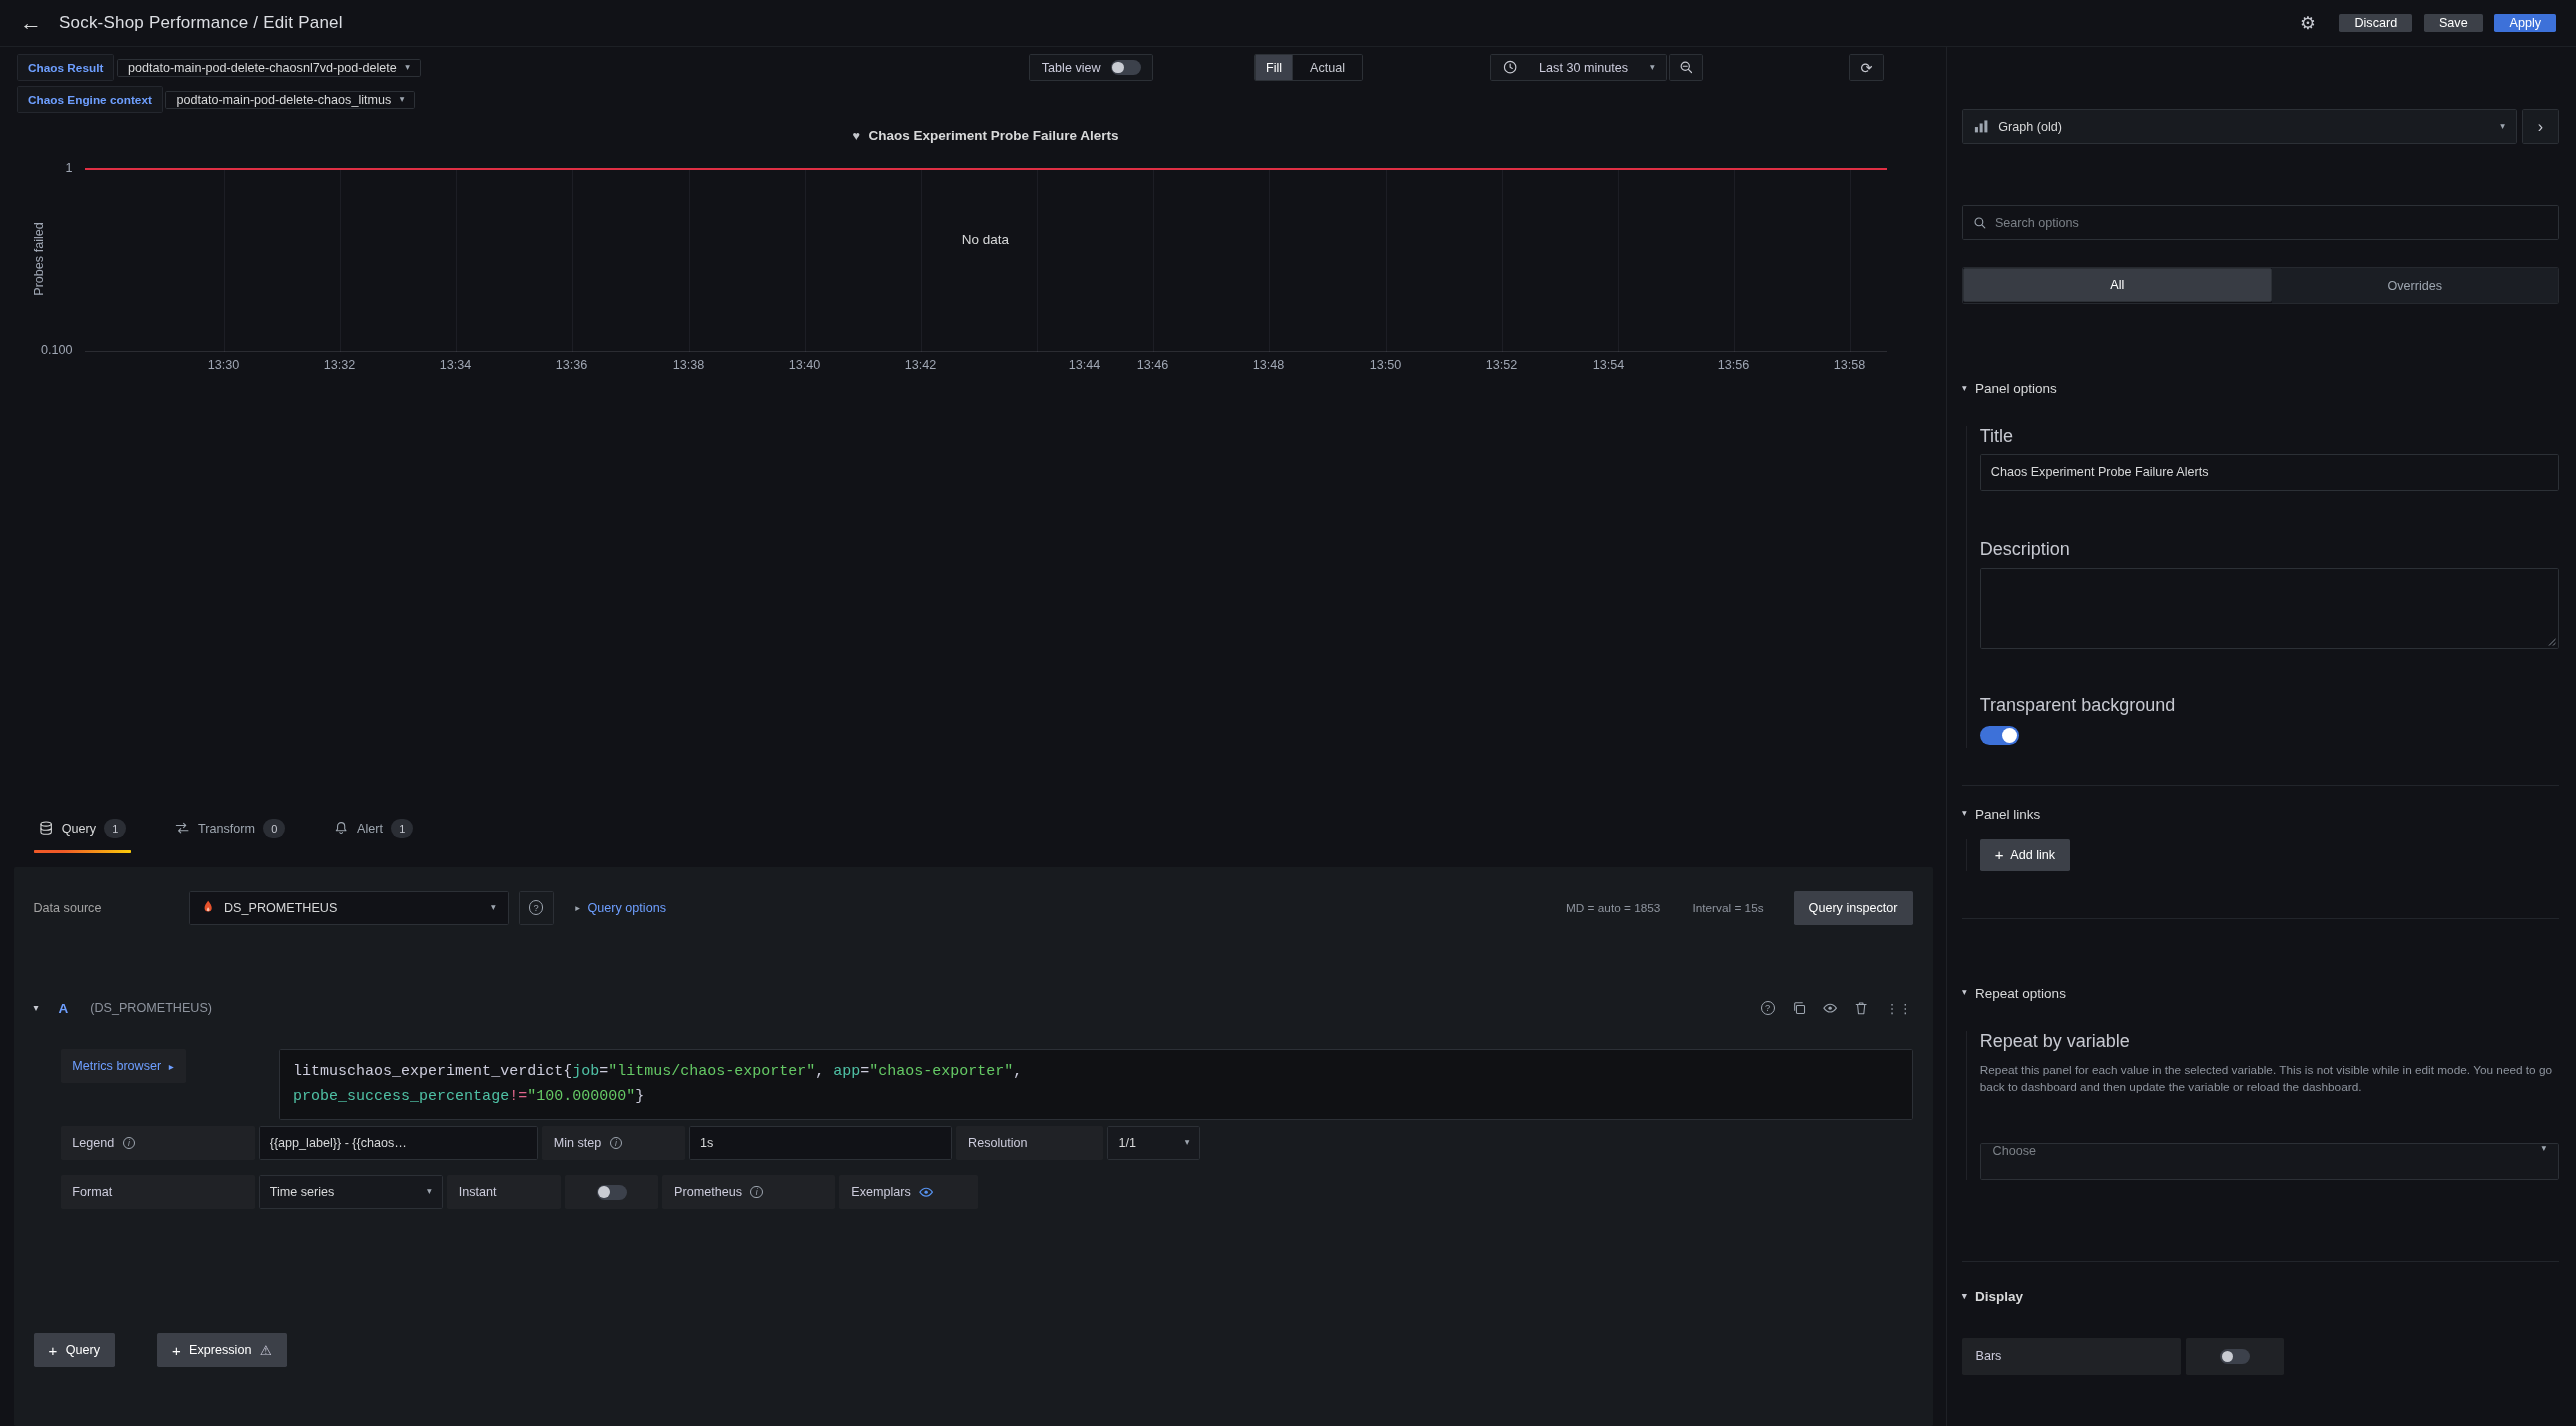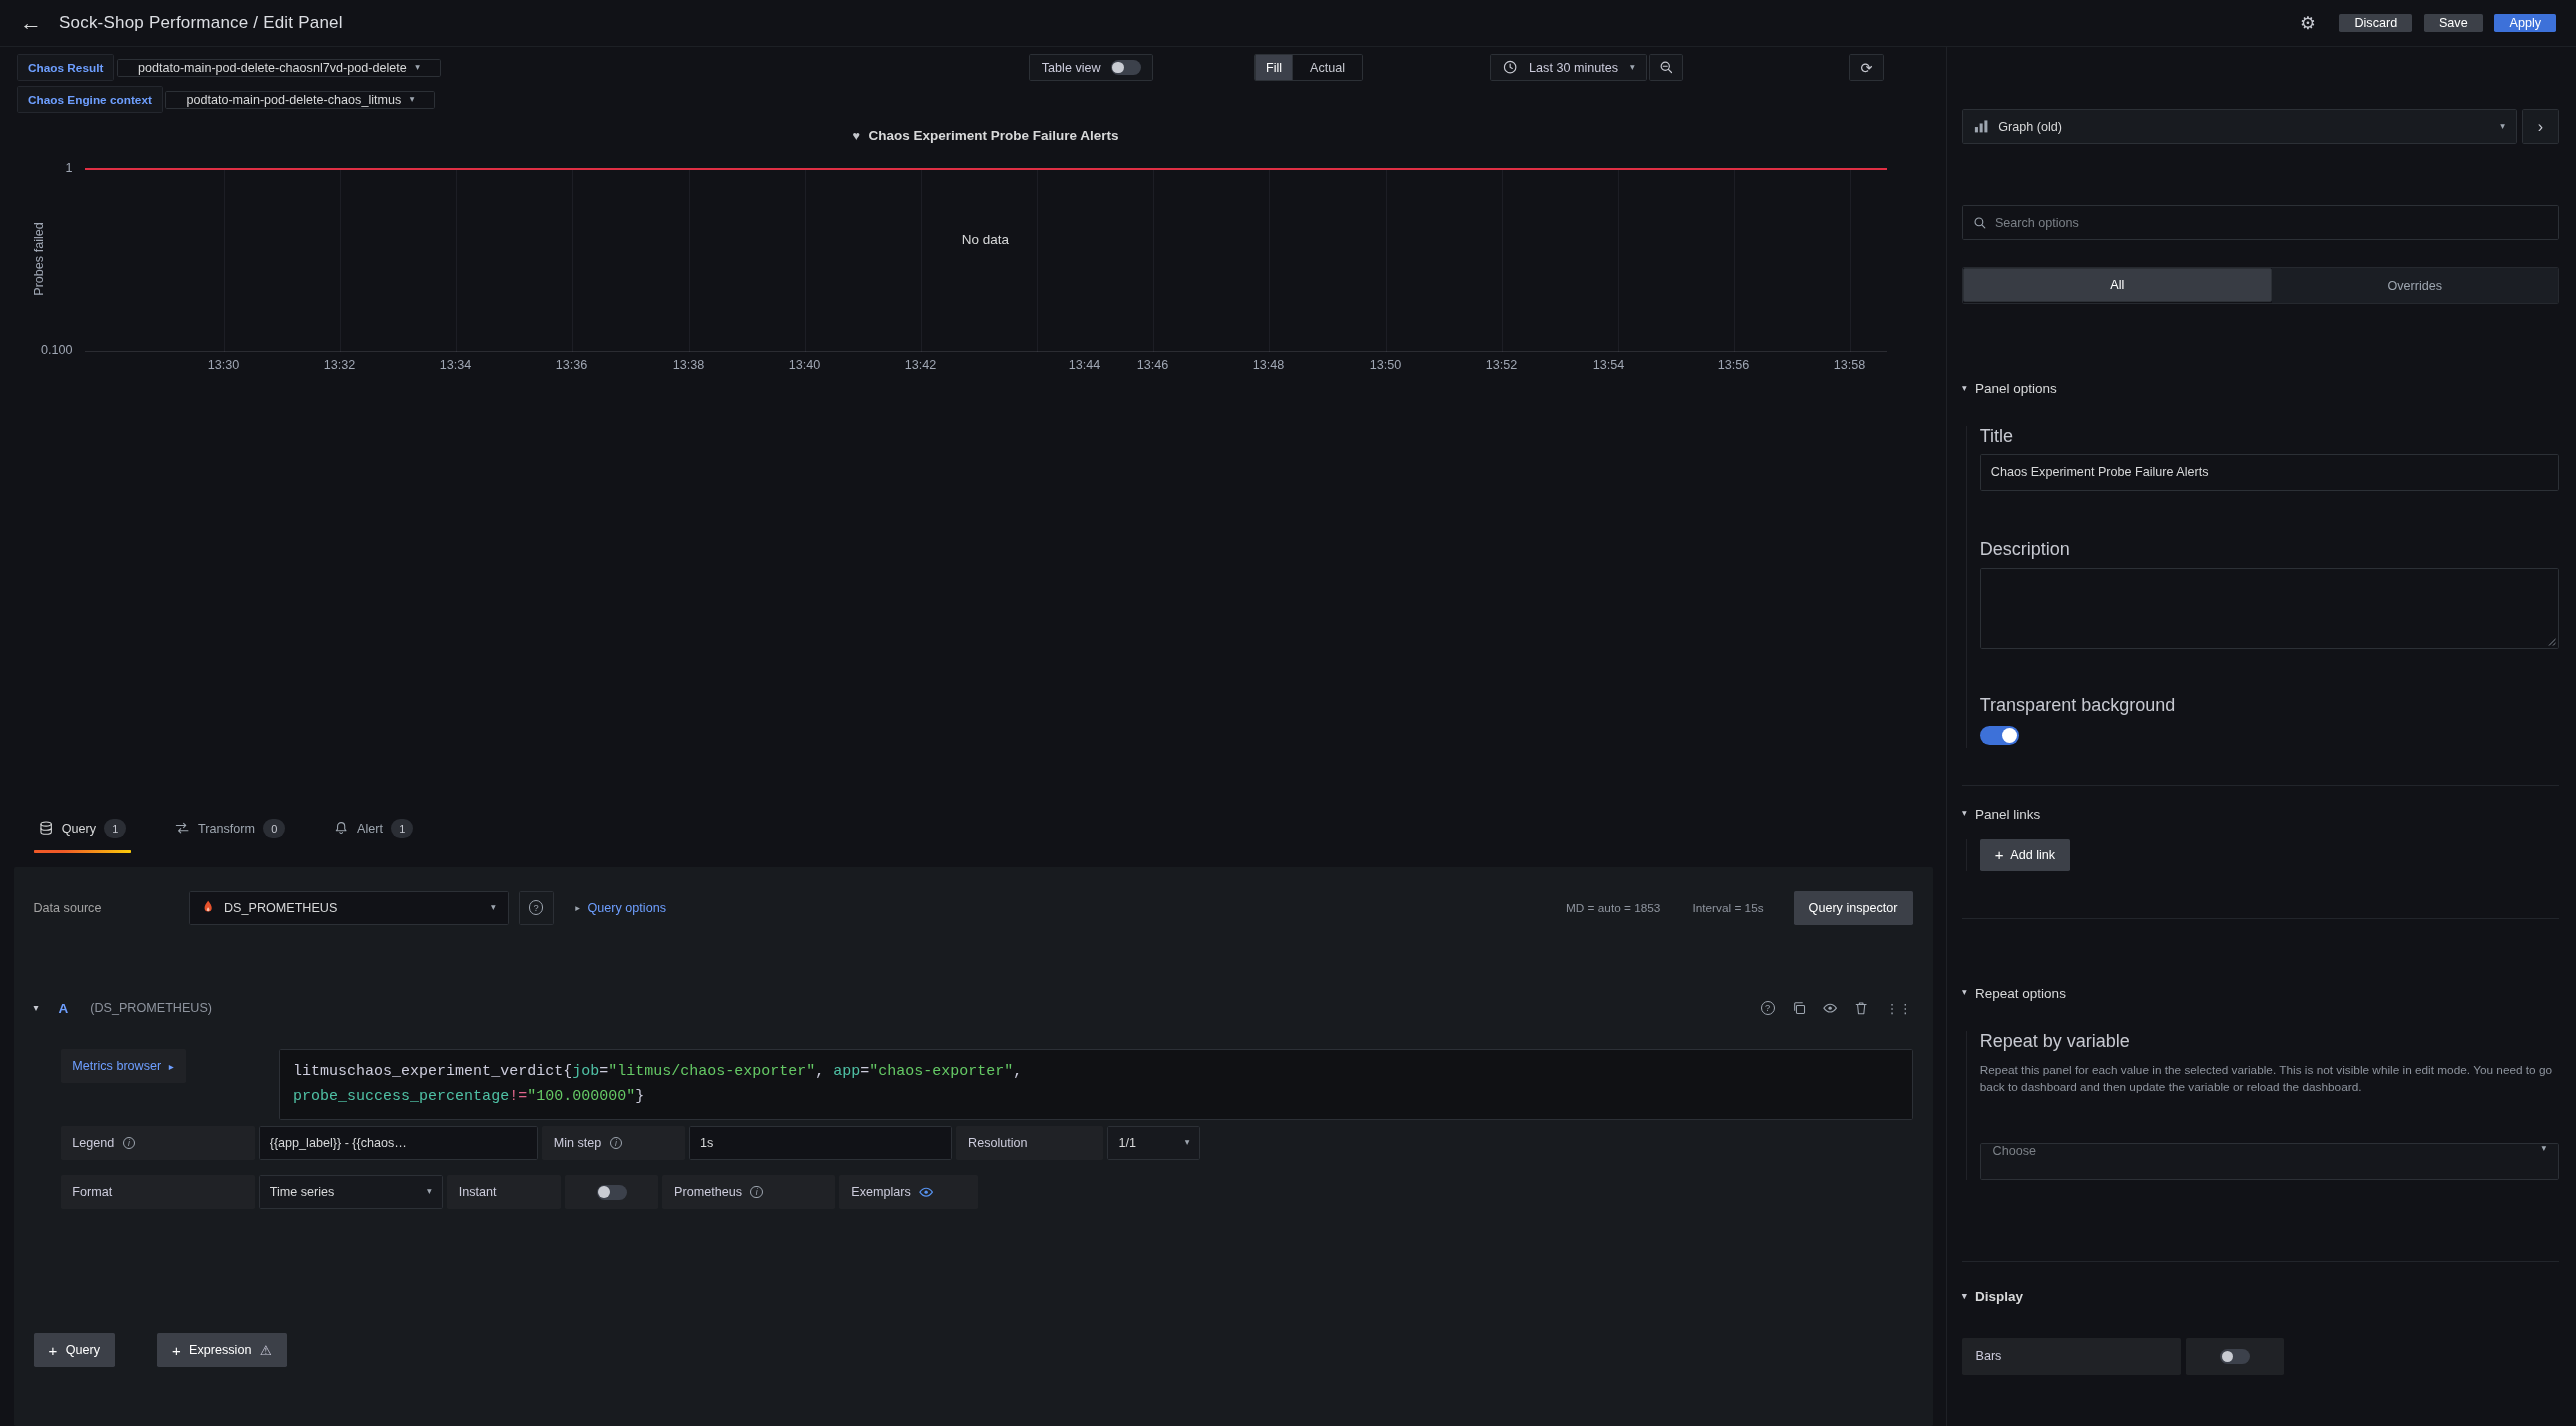--- a/index.html
+++ b/index.html
@@ -12,29 +12,29 @@
   .page-title{font-size:17px;font-weight:500;color:#dcdee3;margin-left:17px;letter-spacing:0.2px}
   .topbar-right{margin-left:auto;display:flex;align-items:center;gap:11.8px}
   .gear{font-size:17.7px;color:#c7c9d1;margin-right:11.8px;cursor:pointer}
   .btn{height:18px;border:none;border-radius:1.7px;font-size:12.6px;font-family:inherit;color:#fff;padding:0 15px;cursor:pointer;display:inline-flex;align-items:center}
   .btn-secondary{background:#3c4048}
   .btn-primary{background:#3d71d9}
 
   
   .var-row{position:absolute;left:17px;height:27px;display:flex;align-items:center}
   .var-label{height:27px;display:flex;align-items:center;padding:0 10px;background:#15171c;border:0.8px solid #24272e;border-radius:1.7px;color:#6e9fff;font-size:11.8px;font-weight:700}
-  .var-value{height:18px;display:flex;align-items:center;gap:8.4px;padding:0 20px;margin-left:2.5px;background:#111217;border:0.8px solid #2c3036;border-radius:1.7px;color:#d8d9da;font-size:12.6px;cursor:pointer}
+  .var-value{height:18px;display:flex;align-items:center;gap:8.4px;padding:0 10px;margin-left:2.5px;background:#111217;border:0.8px solid #2c3036;border-radius:1.7px;color:#d8d9da;font-size:12.6px;cursor:pointer}
   .chev{font-size:9.3px;color:#9ea6b0;line-height:1}
   .ctrl{position:absolute;top:54px;height:27px;display:flex;align-items:center;border:0.8px solid #2c3036;border-radius:1.7px;background:#15171c;font-size:12.6px;color:#ccccdc}
   .tableview{left:1029px;padding:0 11.8px;gap:10px}
   .seg-group{left:1254px;background:transparent;overflow:hidden}
   .seg{height:100%;display:flex;align-items:center;padding:0 17px;cursor:pointer;color:#c7c9d1}
   .seg.sel{background:#3c404a;color:#fff}
   .timegroup{left:1490px;border:none;background:transparent;gap:1.7px}
-  .timebox{height:27px;display:flex;align-items:center;gap:12px;padding:0 11.8px;border:0.8px solid #2c3036;border-radius:1.7px;background:#15171c;cursor:pointer}
+  .timebox{height:27px;display:flex;align-items:center;gap:22px;padding:0 11.8px;border:0.8px solid #2c3036;border-radius:1.7px;background:#15171c;cursor:pointer}
   .zoombox{width:34px;justify-content:center;padding:0}
   .refresh{left:1849px;width:35px;justify-content:center;cursor:pointer;font-size:14.3px;color:#c7c9d1}
   .icon-svg{display:block}
 
   
   .chart-section{position:absolute;top:118px;left:13.5px;width:1919px;height:278px}
   .chart-title{position:absolute;top:10px;left:71px;width:1802px;display:flex;justify-content:center;align-items:center;gap:8.4px;font-size:13.5px;font-weight:700;color:#d8d9da}
   .heart{color:#c3c6cb;font-size:12.6px}
   .y-tick{position:absolute;left:0;width:59px;text-align:right;font-size:12.6px;color:#a0a7b4}
   .y-axis-label{position:absolute;left:25px;top:141px;transform:translate(-50%,-50%) rotate(-90deg);font-size:12.6px;color:#a0a7b4;white-space:nowrap}

